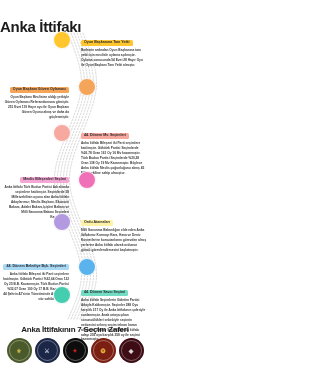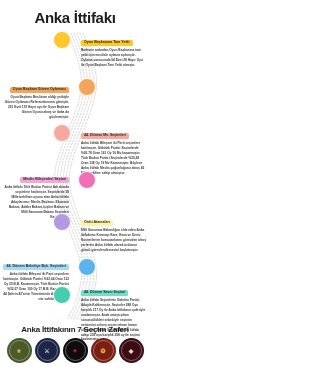--- a/index.html
+++ b/index.html
@@ -6,26 +6,25 @@
   html,body { width:150px; height:375px; }
   body {
     background:#ffffff;
     font-family:"Liberation Sans", sans-serif;
     position:relative;
     overflow:hidden;
   }
 
   
   #page-title {
-    text-align:center;
     font-size:15px;
     font-weight:bold;
     color:#1b1b1b;
     letter-spacing:-0.3px;
-    padding-top:9px;
+    padding-top:18px;
   }
 
   
   #timeline {
     position:absolute;
     top:27px;
     left:0;
     width:150px;
     height:295px;
   }

